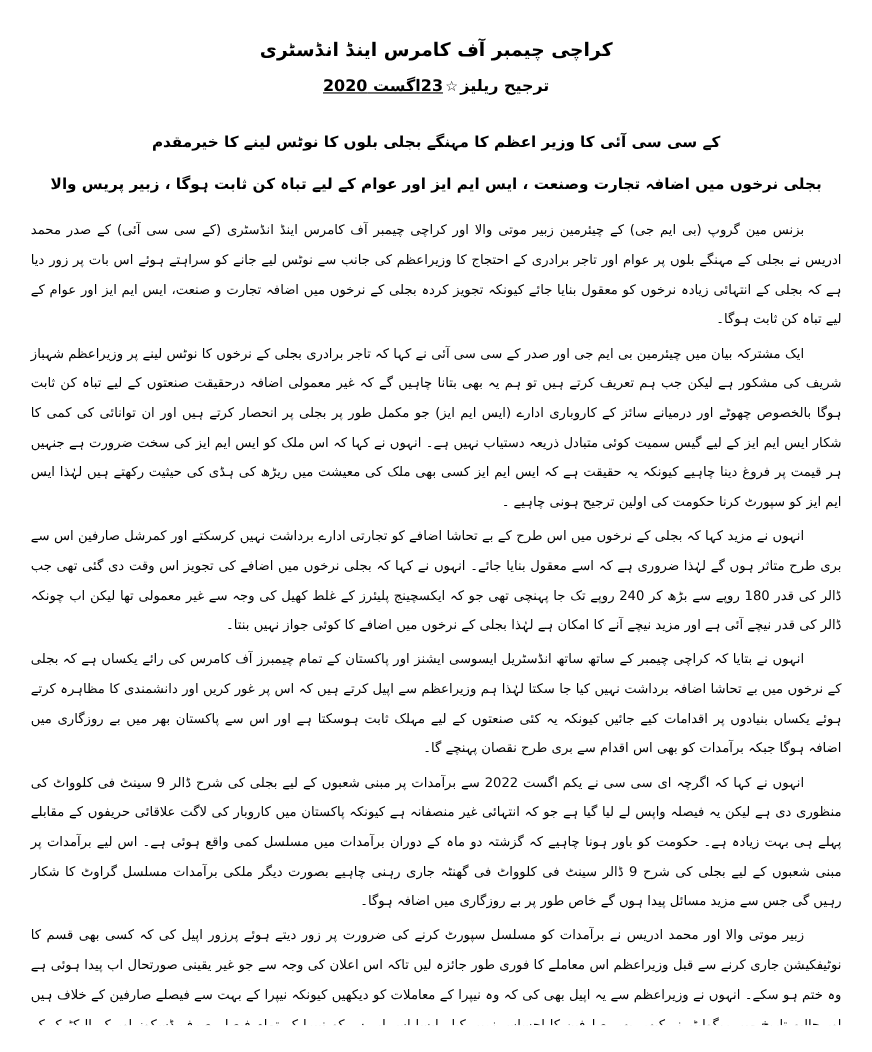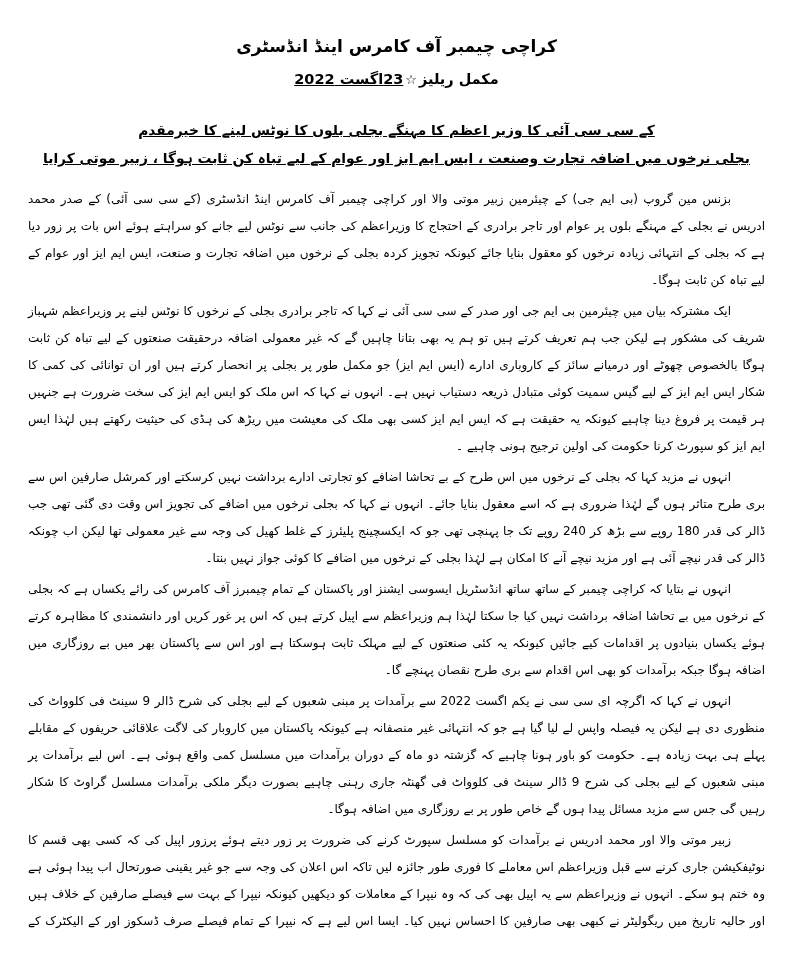--- a/index.html
+++ b/index.html
@@ -42,48 +42,47 @@
     text-decoration: underline;
   }
   .headline {
     margin-top: 26px;
     text-align: center;
     font-weight: bold;
     font-size: 13.8px;
     line-height: 27px;
   }
   .headline .hl-line {
-    margin: 1px;
-    text-decoration: underline;
+    margin: 11px;
   }
   .body-text {
     margin-top: 14px;
     font-size: 12px;
     line-height: 27px;
     text-align: justify;
   }
   .body-text p {
     margin: 4px 0 1px 0;
     text-indent: 34px;
   }
 </style>
 </head>
 <body>
 
 <div class="page">
 
   <div class="doc-title">کراچی چیمبر آف کامرس اینڈ انڈسٹری</div>
 
   <div class="press-line">
-    <span>مکمل ریلیز</span><span class="star">☆</span><span class="date">23اگست 2022</span>
+    <span>ترجیح ریلیز</span><span class="star">☆</span><span class="date">23اگست 2020</span>
   </div>
 
   <div class="headline">
     <p class="hl-line">کے سی سی آئی کا وزیر اعظم کا مہنگے بجلی بلوں کا نوٹس لینے کا خیرمقدم</p>
-    <p class="hl-line">بجلی نرخوں میں اضافہ تجارت وصنعت ، ایس ایم ایز اور عوام کے لیے تباہ کن ثابت ہوگا ، زبیر موتی کرایا</p>
+    <p class="hl-line">بجلی نرخوں میں اضافہ تجارت وصنعت ، ایس ایم ایز اور عوام کے لیے تباہ کن ثابت ہوگا ، زبیر پریس والا</p>
   </div>
 
   <div class="body-text">
     <p>بزنس مین گروپ (بی ایم جی) کے چیئرمین زبیر موتی والا اور کراچی چیمبر آف کامرس اینڈ انڈسٹری (کے سی سی آئی) کے صدر محمد ادریس نے بجلی کے مہنگے بلوں پر عوام اور تاجر برادری کے احتجاج کا وزیراعظم کی جانب سے نوٹس لیے جانے کو سراہتے ہوئے اس بات پر زور دیا ہے کہ بجلی کے انتہائی زیادہ نرخوں کو معقول بنایا جائے کیونکہ تجویز کردہ بجلی کے نرخوں میں اضافہ تجارت و صنعت، ایس ایم ایز اور عوام کے لیے تباہ کن ثابت ہوگا۔</p>
     <p>ایک مشترکہ بیان میں چیئرمین بی ایم جی اور صدر کے سی سی آئی نے کہا کہ تاجر برادری بجلی کے نرخوں کا نوٹس لینے پر وزیراعظم شہباز شریف کی مشکور ہے لیکن جب ہم تعریف کرتے ہیں تو ہم یہ بھی بتانا چاہیں گے کہ غیر معمولی اضافہ درحقیقت صنعتوں کے لیے تباہ کن ثابت ہوگا بالخصوص چھوٹے اور درمیانے سائز کے کاروباری ادارے (ایس ایم ایز) جو مکمل طور پر بجلی پر انحصار کرتے ہیں اور ان توانائی کی کمی کا شکار ایس ایم ایز کے لیے گیس سمیت کوئی متبادل ذریعہ دستیاب نہیں ہے۔ انہوں نے کہا کہ اس ملک کو ایس ایم ایز کی سخت ضرورت ہے جنہیں ہر قیمت پر فروغ دینا چاہیے کیونکہ یہ حقیقت ہے کہ ایس ایم ایز کسی بھی ملک کی معیشت میں ریڑھ کی ہڈی کی حیثیت رکھتے ہیں لہٰذا ایس ایم ایز کو سپورٹ کرنا حکومت کی اولین ترجیح ہونی چاہیے ۔</p>
     <p>انہوں نے مزید کہا کہ بجلی کے نرخوں میں اس طرح کے بے تحاشا اضافے کو تجارتی ادارے برداشت نہیں کرسکتے اور کمرشل صارفین اس سے بری طرح متاثر ہوں گے لہٰذا ضروری ہے کہ اسے معقول بنایا جائے۔ انہوں نے کہا کہ بجلی نرخوں میں اضافے کی تجویز اس وقت دی گئی تھی جب ڈالر کی قدر 180 روپے سے بڑھ کر 240 روپے تک جا پہنچی تھی جو کہ ایکسچینج پلیئرز کے غلط کھیل کی وجہ سے غیر معمولی تھا لیکن اب چونکہ ڈالر کی قدر نیچے آئی ہے اور مزید نیچے آنے کا امکان ہے لہٰذا بجلی کے نرخوں میں اضافے کا کوئی جواز نہیں بنتا۔</p>
     <p>انہوں نے بتایا کہ کراچی چیمبر کے ساتھ ساتھ انڈسٹریل ایسوسی ایشنز اور پاکستان کے تمام چیمبرز آف کامرس کی رائے یکساں ہے کہ بجلی کے نرخوں میں بے تحاشا اضافہ برداشت نہیں کیا جا سکتا لہٰذا ہم وزیراعظم سے اپیل کرتے ہیں کہ اس پر غور کریں اور دانشمندی کا مظاہرہ کرتے ہوئے یکساں بنیادوں پر اقدامات کیے جائیں کیونکہ یہ کئی صنعتوں کے لیے مہلک ثابت ہوسکتا ہے اور اس سے پاکستان بھر میں بے روزگاری میں اضافہ ہوگا جبکہ برآمدات کو بھی اس اقدام سے بری طرح نقصان پہنچے گا۔</p>
     <p>انہوں نے کہا کہ اگرچہ ای سی سی نے یکم اگست 2022 سے برآمدات پر مبنی شعبوں کے لیے بجلی کی شرح ڈالر 9 سینٹ فی کلوواٹ کی منظوری دی ہے لیکن یہ فیصلہ واپس لے لیا گیا ہے جو کہ انتہائی غیر منصفانہ ہے کیونکہ پاکستان میں کاروبار کی لاگت علاقائی حریفوں کے مقابلے پہلے ہی بہت زیادہ ہے۔ حکومت کو باور ہونا چاہیے کہ گزشتہ دو ماہ کے دوران برآمدات میں مسلسل کمی واقع ہوئی ہے۔ اس لیے برآمدات پر مبنی شعبوں کے لیے بجلی کی شرح 9 ڈالر سینٹ فی کلوواٹ فی گھنٹہ جاری رہنی چاہیے بصورت دیگر ملکی برآمدات مسلسل گراوٹ کا شکار رہیں گی جس سے مزید مسائل پیدا ہوں گے خاص طور پر بے روزگاری میں اضافہ ہوگا۔</p>
     <p>زبیر موتی والا اور محمد ادریس نے برآمدات کو مسلسل سپورٹ کرنے کی ضرورت پر زور دیتے ہوئے پرزور اپیل کی کہ کسی بھی قسم کا نوٹیفکیشن جاری کرنے سے قبل وزیراعظم اس معاملے کا فوری طور جائزہ لیں تاکہ اس اعلان کی وجہ سے جو غیر یقینی صورتحال اب پیدا ہوئی ہے وہ ختم ہو سکے۔ انہوں نے وزیراعظم سے یہ اپیل بھی کی کہ وہ نیپرا کے معاملات کو دیکھیں کیونکہ نیپرا کے بہت سے فیصلے صارفین کے خلاف ہیں اور حالیہ تاریخ میں ریگولیٹر نے کبھی بھی صارفین کا احساس نہیں کیا۔ ایسا اس لیے ہے کہ نیپرا کے تمام فیصلے صرف ڈسکوز اور کے الیکٹرک کے حق میں ہیں۔ اس کا جائزہ لینے کی اشد ضرورت ہے اور ایف سی اے کو چارج کرنے اور فکسڈ چارجز کو واپس لانے کا حالیہ فیصلہ جو کافی عرصہ پہلے ختم کر دیا گیا تھا جسے من مانے طریقے سے متعارف کرایا گیا ہے انہیں ختم کیا جائے۔</p>
 

